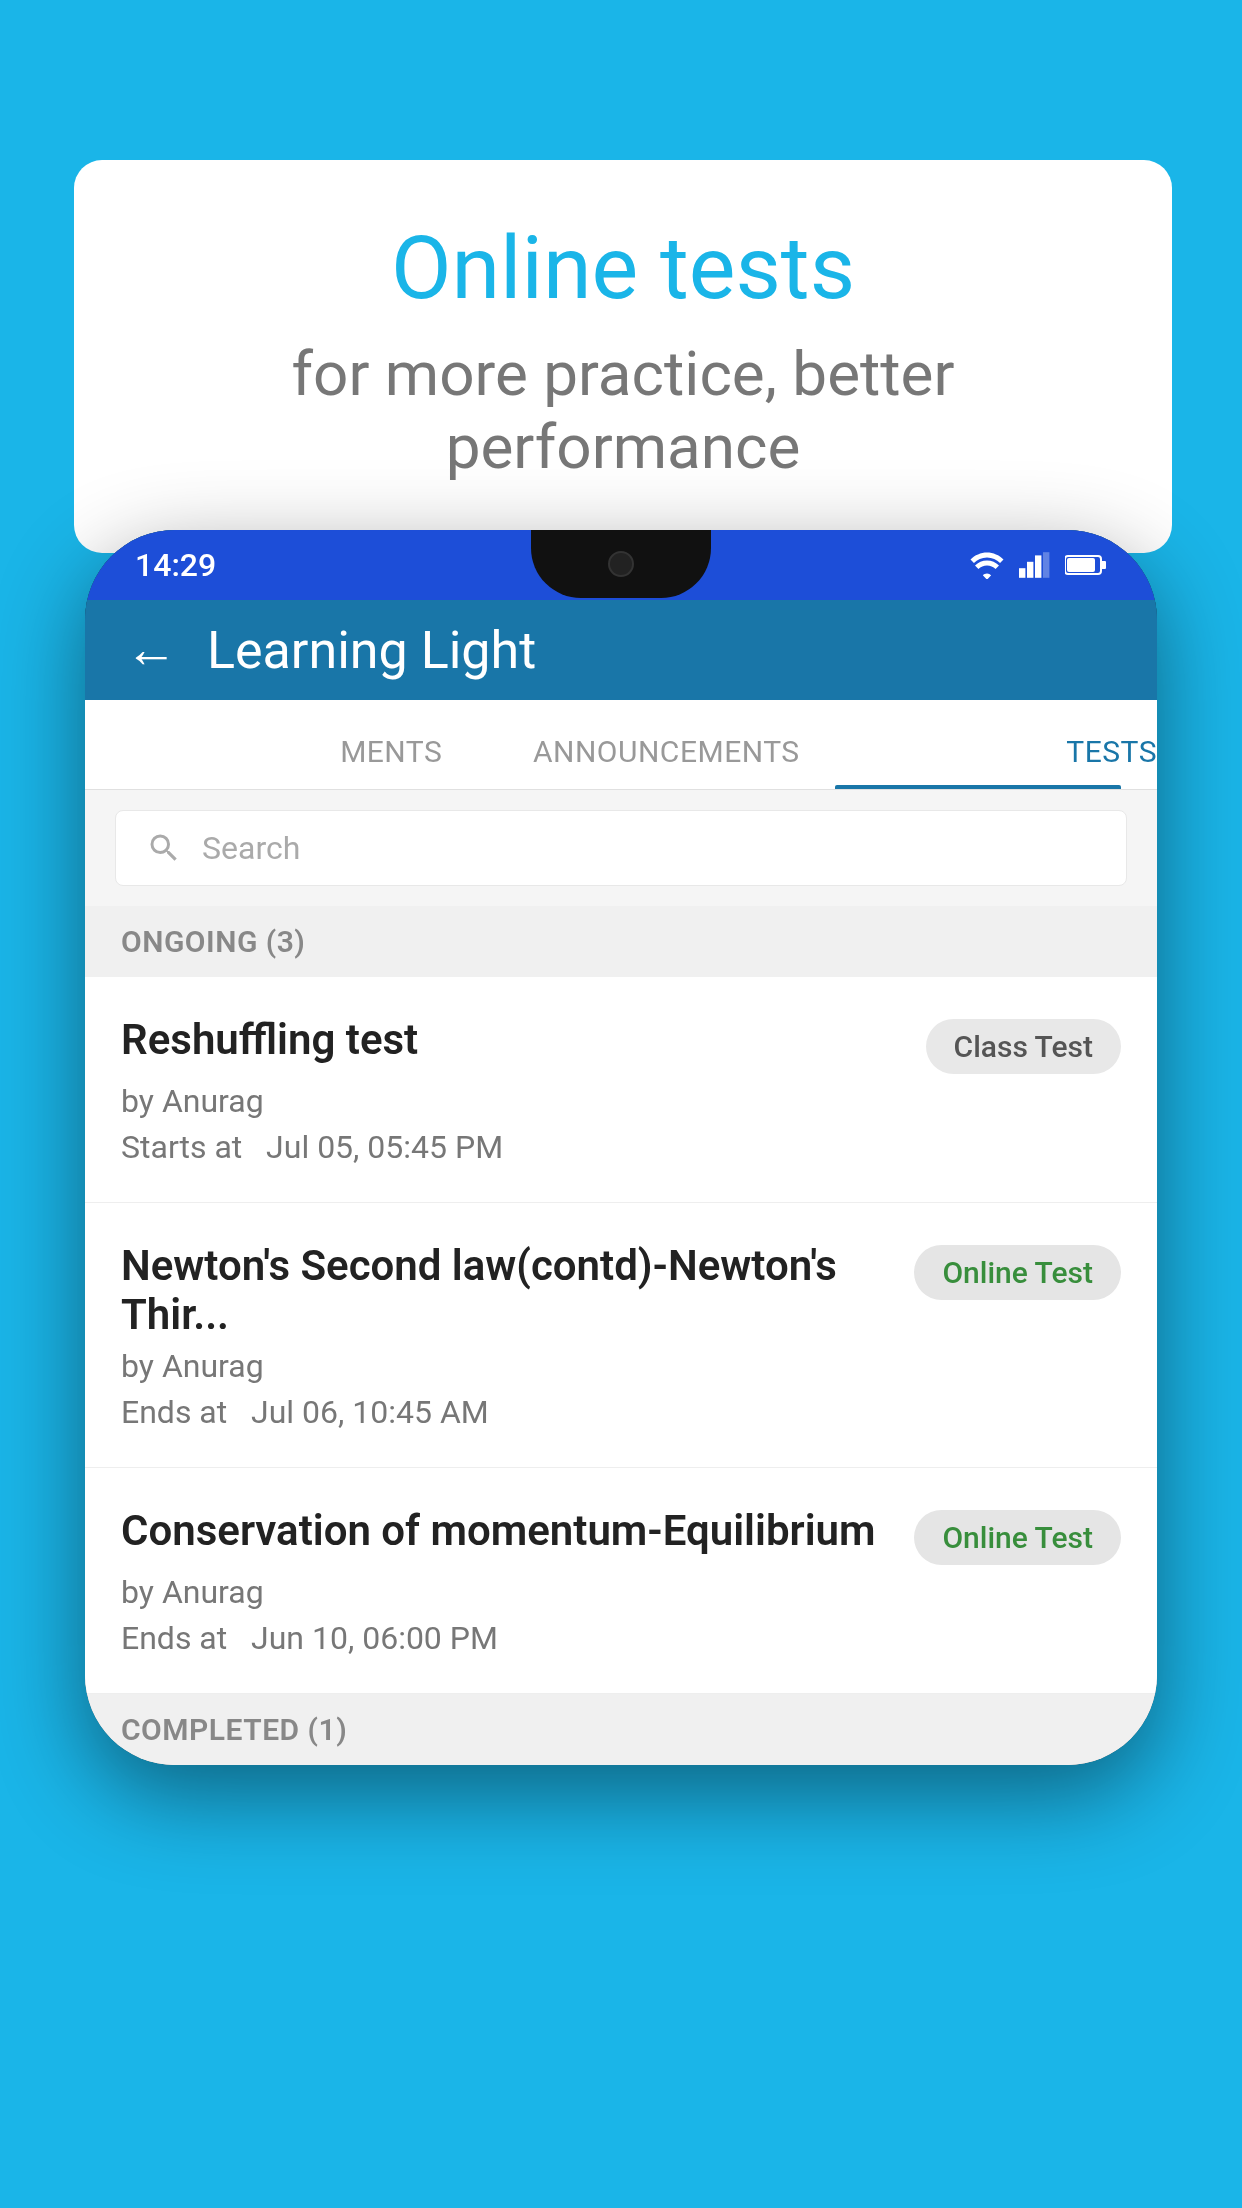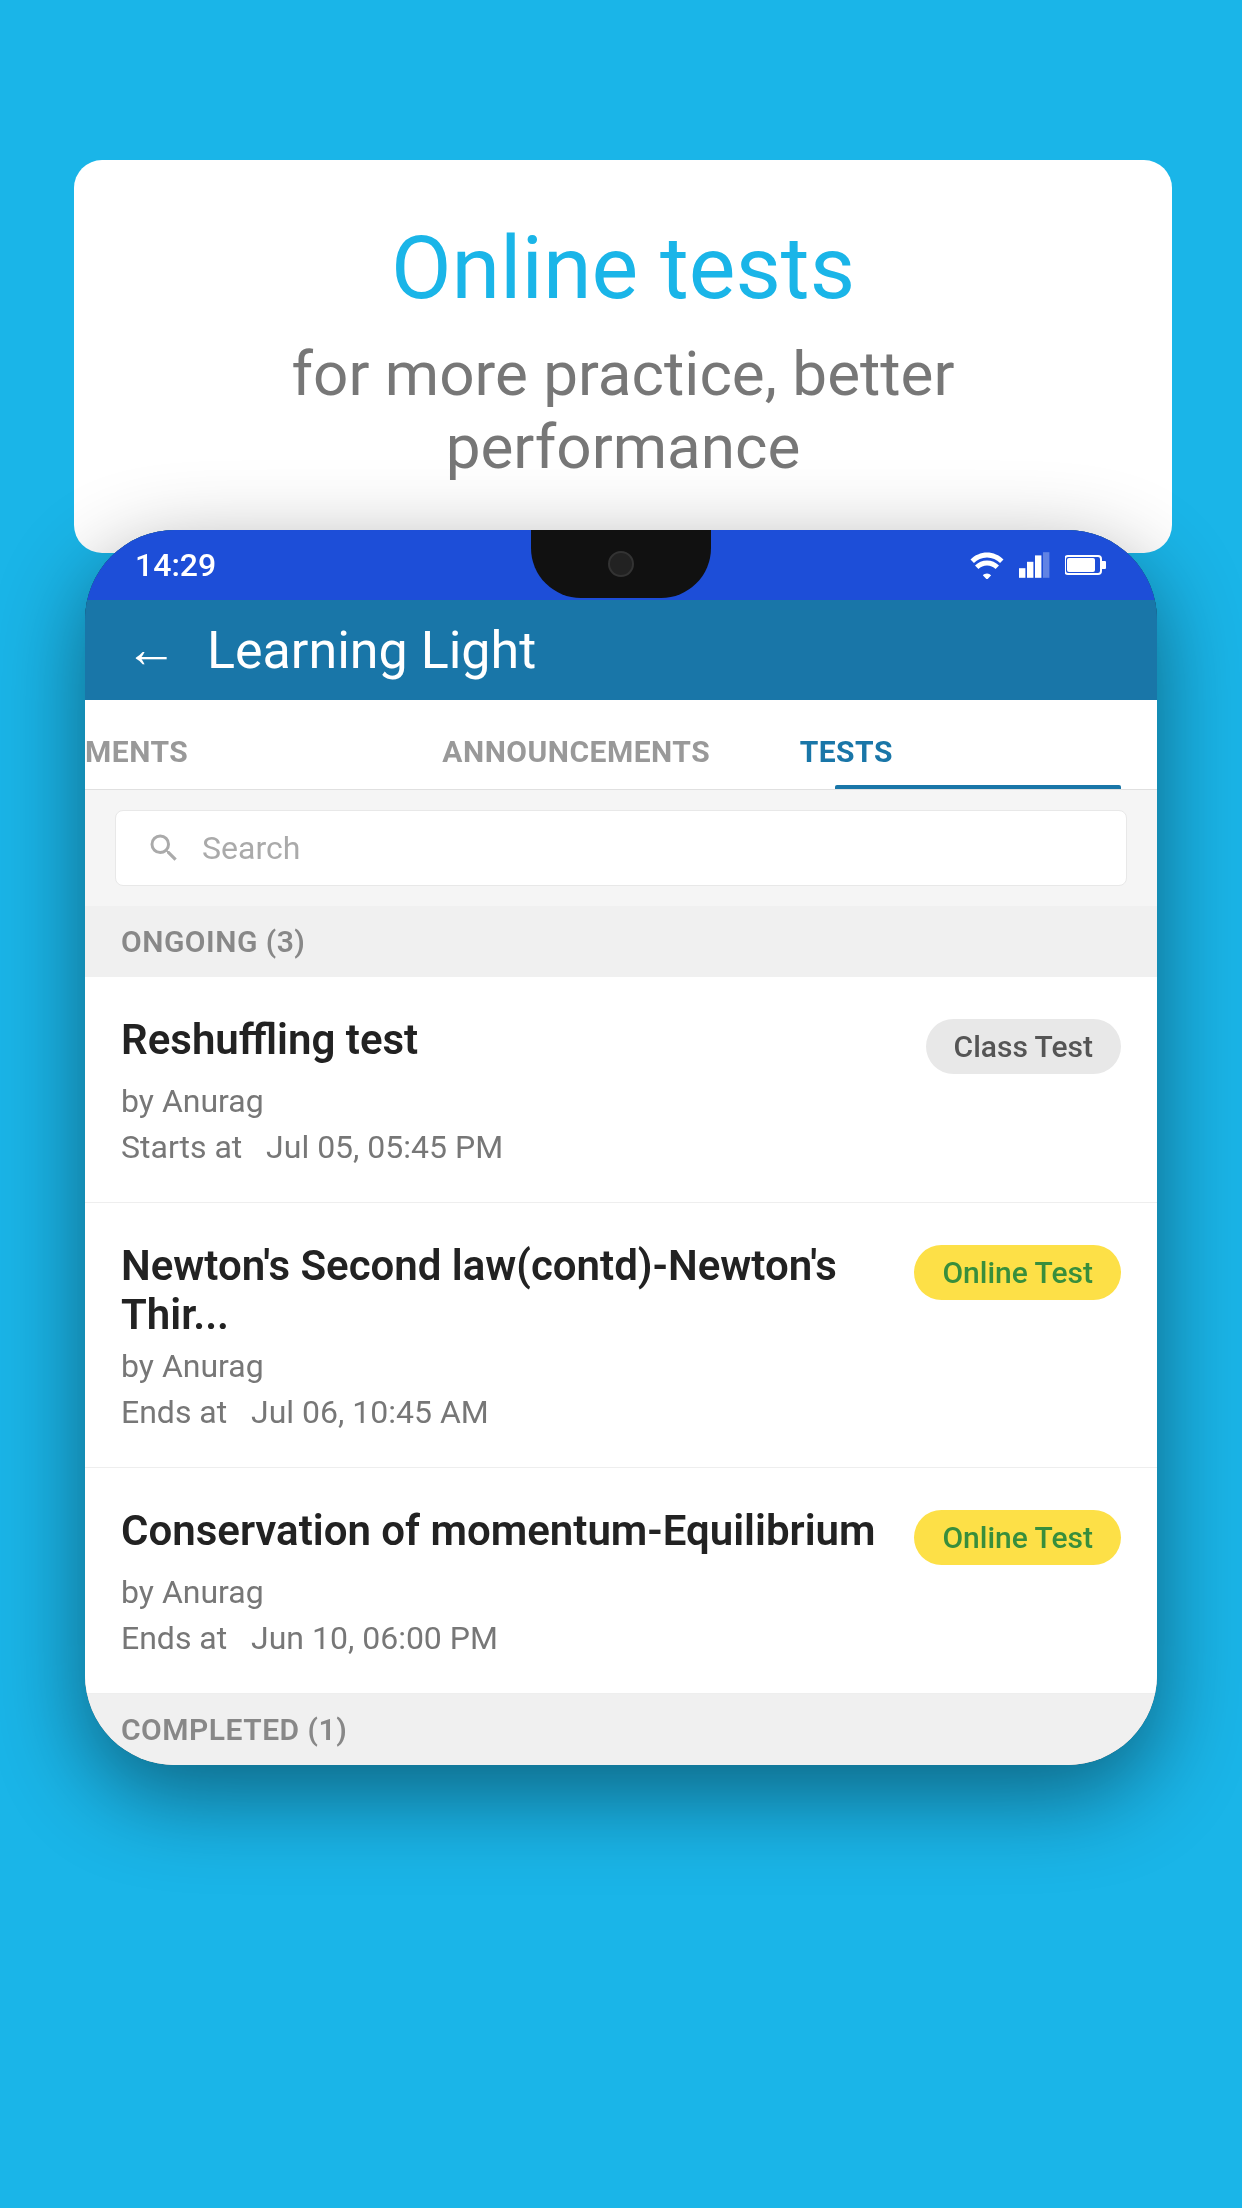--- a/index.html
+++ b/index.html
@@ -136,23 +136,23 @@
     
     .tab-bar {
       background: #fff;
       display: flex;
       border-bottom: 1px solid #e0e0e0;
       height: 90px;
       align-items: flex-end;
     }
     .tab-item {
       flex: 1;
-      text-align: left;
+      text-align: right;
       font-size: 30px;
-      font-weight: 700;
+      font-weight: 400;
       color: #999;
       letter-spacing: 0.5px;
       padding-bottom: 20px;
       position: relative;
       text-transform: uppercase;
     }
     .tab-item.active {
       color: #1976a8;
     }
     .tab-item.active::after {
@@ -224,21 +224,21 @@
       font-weight: 500;
       white-space: nowrap;
       flex-shrink: 0;
       margin-top: 4px;
     }
     .badge-class {
       background: #e8e8e8;
       color: #555;
     }
     .badge-online {
-      background: #fde047;
+      background: #e5e5e5;
       color: #388e3c;
     }
     .test-meta {
       font-size: 32px;
       color: #777;
     }
     .test-date {
       font-size: 32px;
       color: #777;
     }

